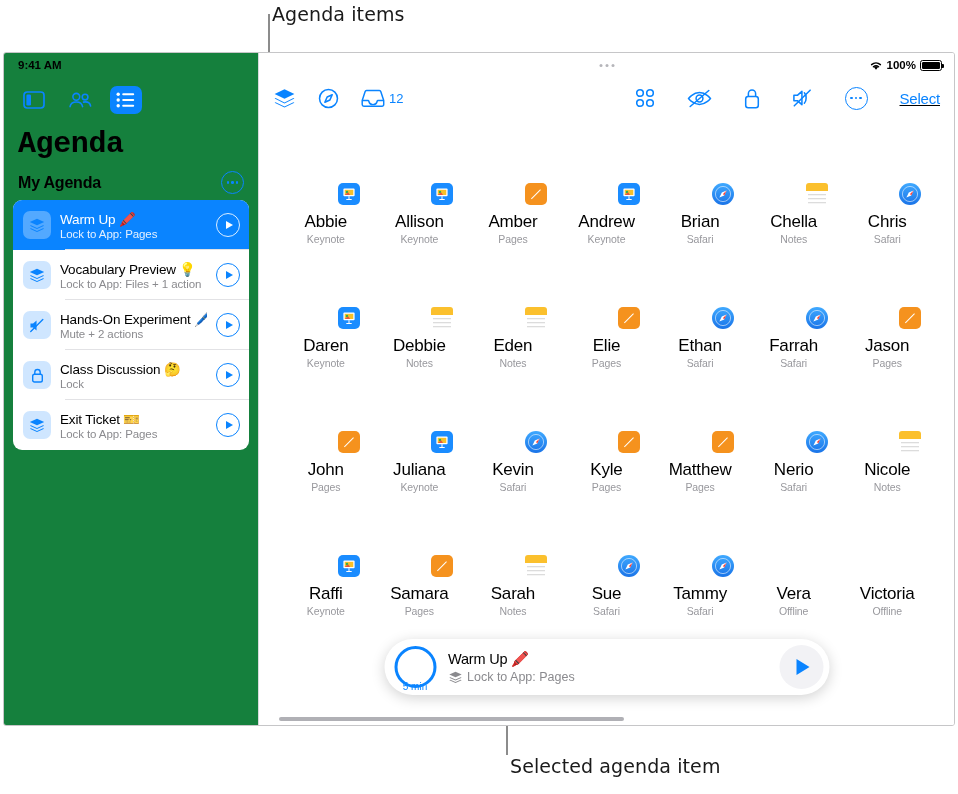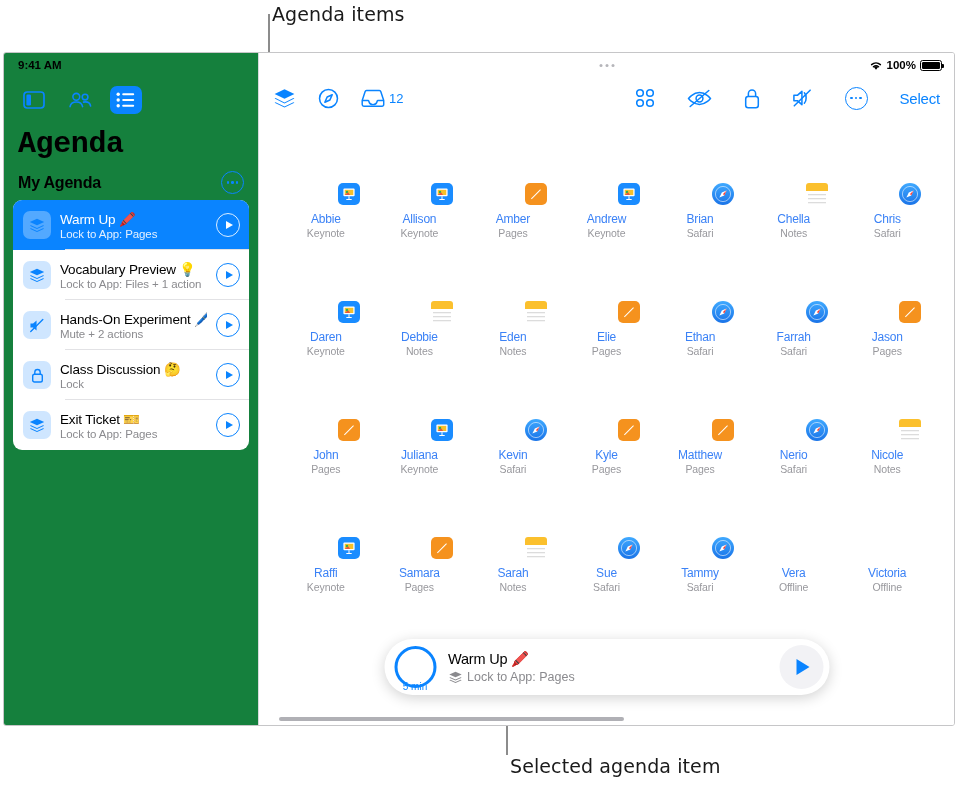--- a/index.html
+++ b/index.html
@@ -145,21 +145,21 @@
   .battery::after {
     content: ""; position: absolute; right: -3px; top: 3.3px;
     width: 1.8px; height: 4px; background: #000; border-radius: 0 1px 1px 0;
   }
   .battery i { background: #000; height: 100%; width: 100%; border-radius: 1.2px; display:block; }
 
   .toolbar {
     display: flex; align-items: center;
     padding: 4px 14px 2px 14px; height: 40px; gap: 22px;
   }
-  .tb-right { margin-left: auto; display: flex; align-items: center; gap: 32px; }
+  .tb-right { margin-left: auto; display: flex; align-items: center; gap: 32px; text-decoration: underline; }
   .tb-item { display: flex; align-items: center; gap: 4px; }
   .tb-count { font-size: 13px; color: #0a84ff; }
   .select-label { font-size: 15px; color: #0a84ff; letter-spacing: -0.2px; }
 
   .main-title {
     font-size: 27px; font-weight: bold; color: #000;
     padding: 4px 14px 0 14px; letter-spacing: -0.4px;
     font-family: "DejaVu Sans", sans-serif;
   }
 
@@ -184,21 +184,21 @@
     position: absolute; right: -4px; bottom: 0;
     width: 22px; height: 22px; border-radius: 5px;
     display: flex; align-items: center; justify-content: center;
     box-shadow: 0 0 0 1.5px #fff;
     overflow: hidden;
   }
   .badge-keynote { background: #1a8cff; }
   .badge-pages { background: #f5921e; }
   .badge-safari { background: linear-gradient(180deg,#3fa9ff 0%,#1a74e8 100%); border-radius: 50%; }
   .badge-notes { background: #ffffff; box-shadow: none; border-radius: 3px; }
-  .s-name { font-size: 12px; color: #3b82f6; margin-top: 7px; letter-spacing: -0.2px; }
+  .s-name { font-size: 17px; color: #000000; margin-top: 7px; letter-spacing: -0.2px; }
   .s-app { font-size: 10.5px; color: #98989d; margin-top: 1px; letter-spacing: -0.1px; }
 
   
   .grid-partial {
     position: absolute; left: 20px; right: 20px; bottom: 14px;
     display: grid; grid-template-columns: repeat(7, 1fr);
     height: 34px; overflow: hidden;
   }
 
   

